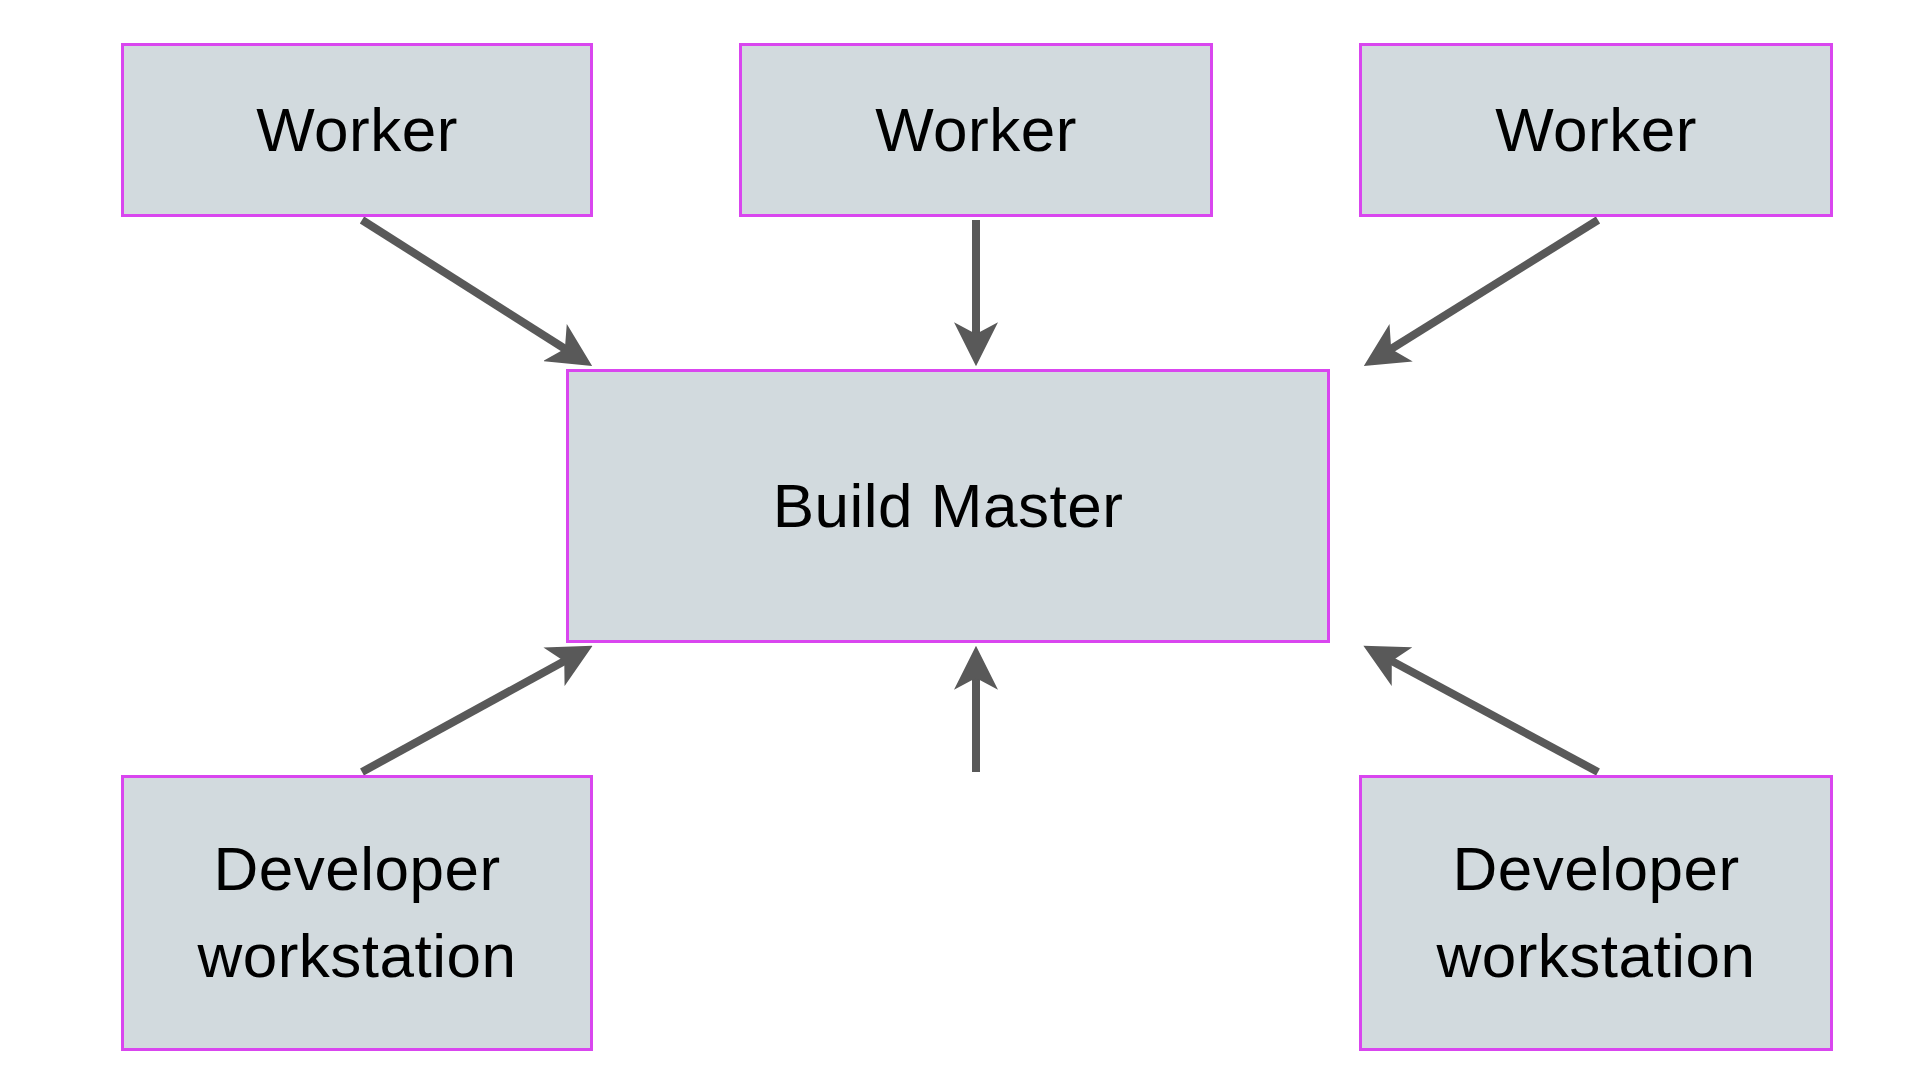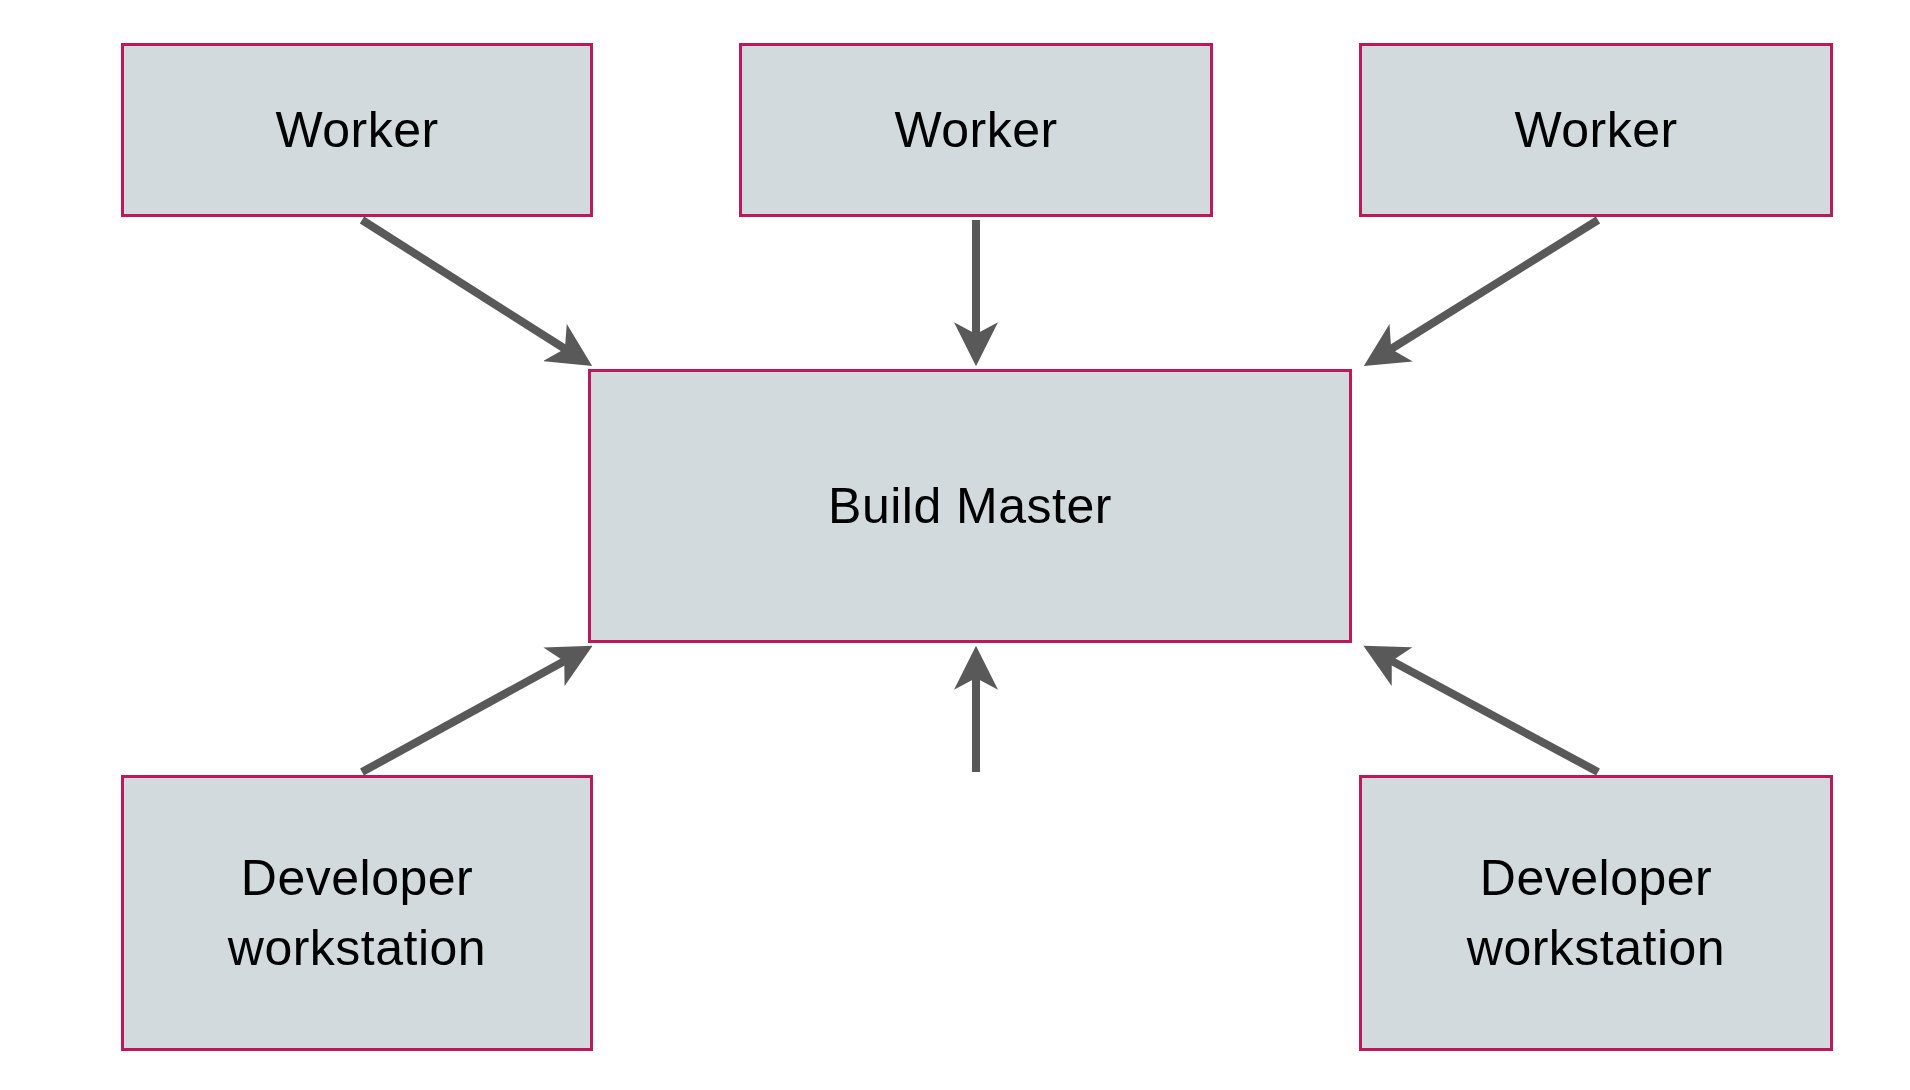--- a/index.html
+++ b/index.html
@@ -19,35 +19,35 @@
     position: absolute;
     left: 0;
     top: 0;
     width: 1910px;
     height: 1090px;
   }
   .node {
     position: absolute;
     box-sizing: border-box;
     background: #d2dade;
-    border: 3px solid #be185d;
+    border: 3px solid #d946ef;
     display: flex;
     align-items: center;
     justify-content: center;
     text-align: center;
     color: #000000;
-    font-size: 50px;
+    font-size: 62px;
     line-height: 1.4;
     letter-spacing: 0.5px;
     padding: 11px 6px;
   }
   .node-worker-1   { left: 121px;  top: 43px;  width: 472px; height: 174px; }
   .node-worker-2   { left: 739px;  top: 43px;  width: 474px; height: 174px; }
   .node-worker-3   { left: 1359px; top: 43px;  width: 474px; height: 174px; }
-  .node-build-master { left: 588px; top: 369px; width: 764px; height: 274px; align-items: center; }
+  .node-build-master { left: 566px; top: 369px; width: 764px; height: 274px; align-items: center; }
   .node-dev-ws-1   { left: 121px;  top: 775px; width: 472px; height: 276px; }
   .node-ci-server  { left: 742px;  top: 775px; width: 471px; height: 276px; }
   .node-dev-ws-2   { left: 1359px; top: 775px; width: 474px; height: 276px; }
 </style>
 </head>
 <body>
 
 <div class="canvas">
 
   <svg class="edges" width="1910" height="1090" viewBox="0 0 1910 1090" xmlns="http://www.w3.org/2000/svg">

